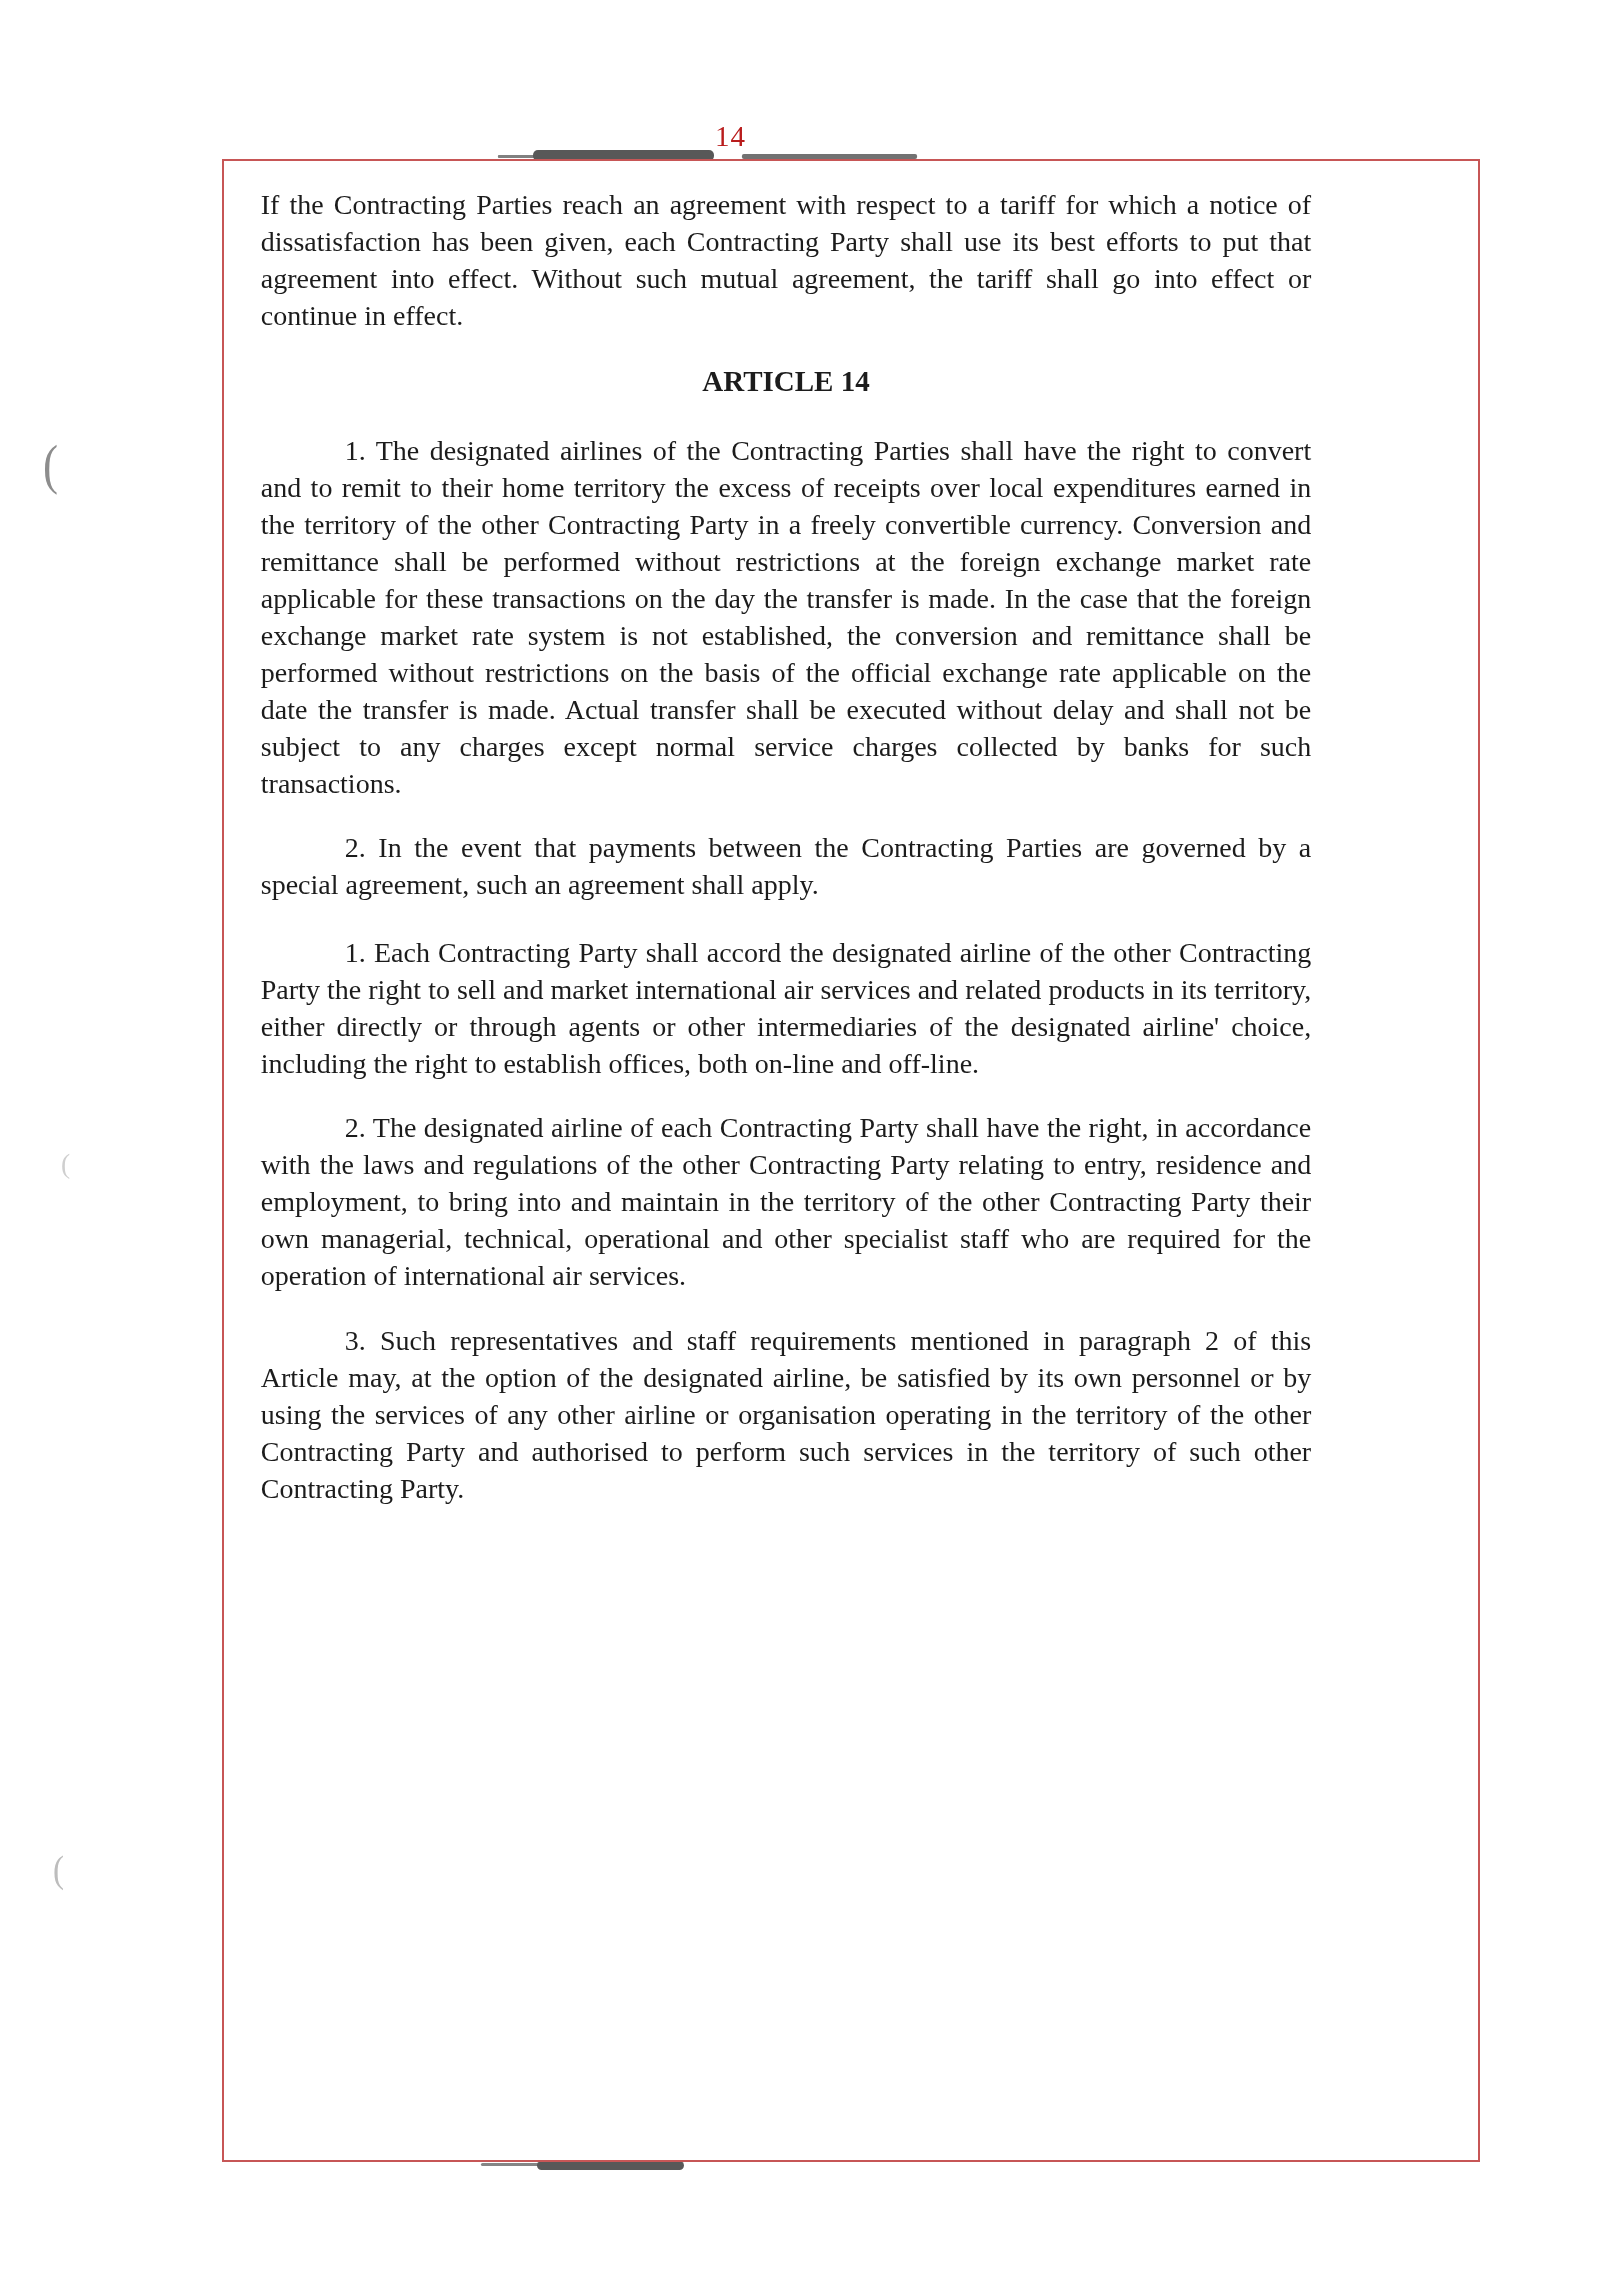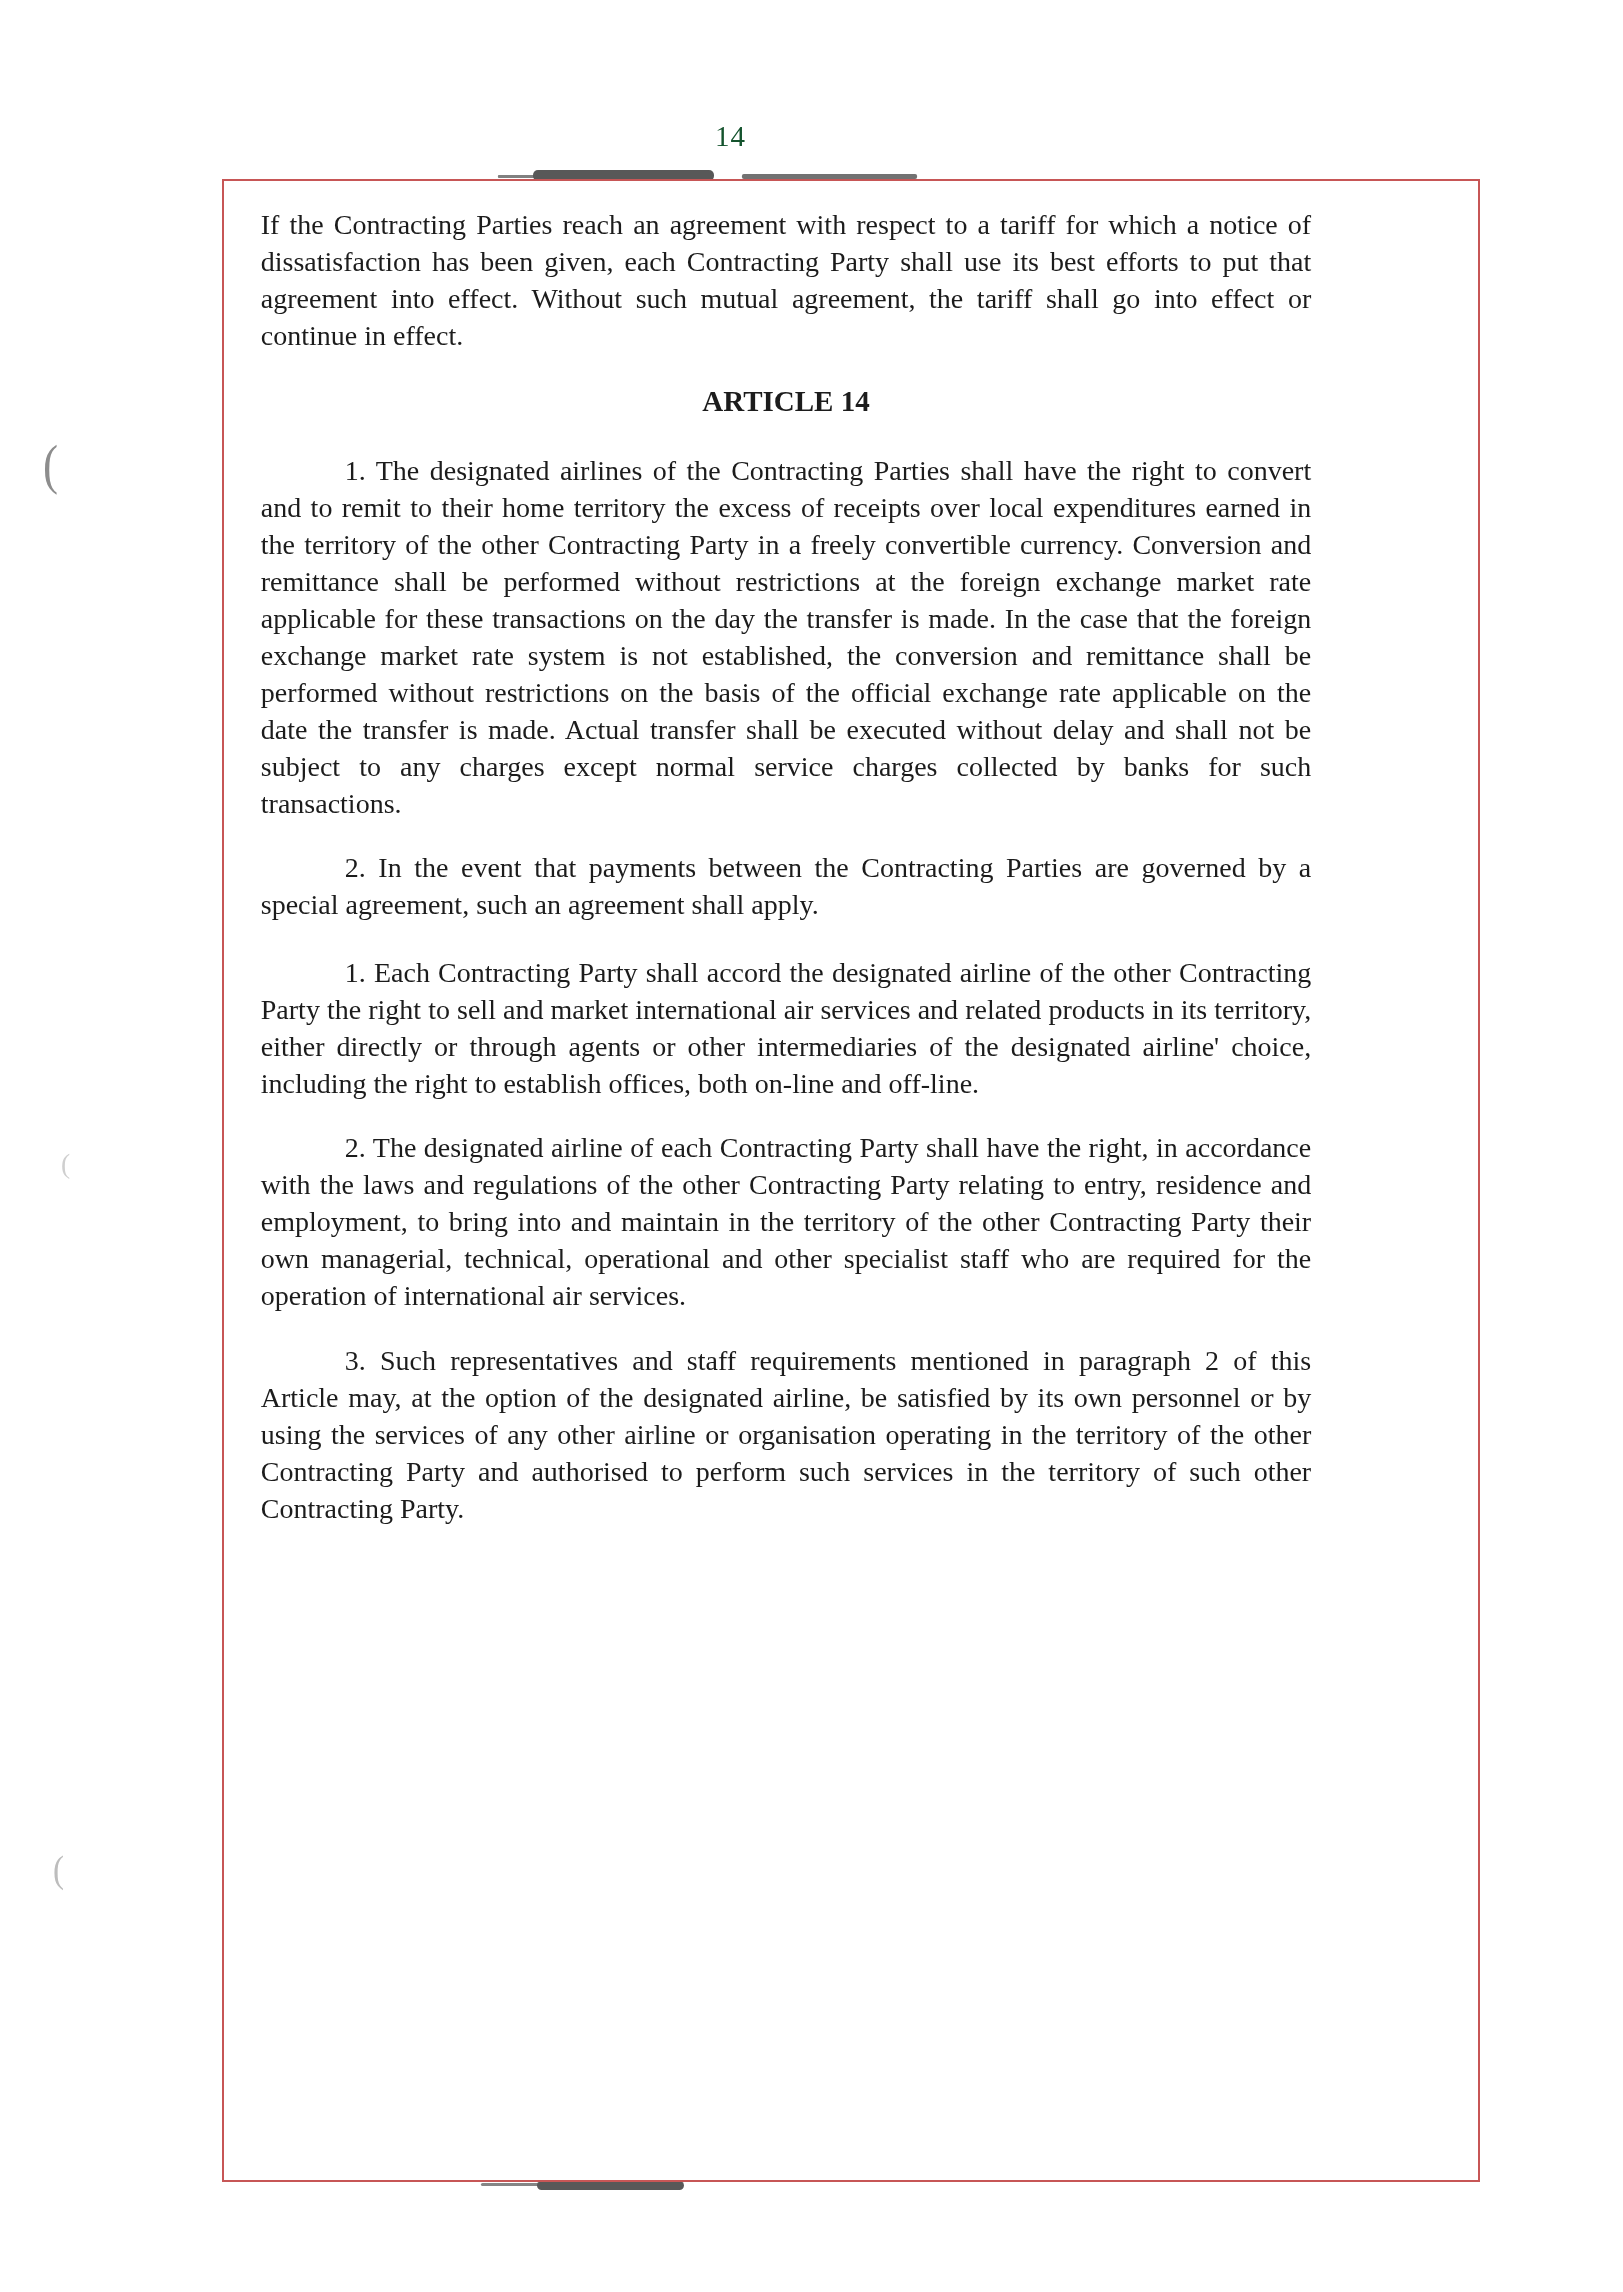--- a/index.html
+++ b/index.html
@@ -19,26 +19,26 @@
     overflow: hidden;
   }
   .page-number {
     position: absolute;
     top: 120px;
     left: 0;
     width: 1461px;
     text-align: center;
     font-size: 29px;
     letter-spacing: 1px;
-    color: #14532d;
+    color: #b91c1c;
   }
   .frame {
     position: absolute;
     left: 214px;
-    top: 171px;
+    top: 151px;
     width: 1274px;
     height: 2019px;
     border: 4.9px solid #c
 44e4e;
     border-color: #c44e4e;
   }
   .frame-inner {
     position: absolute;
     left: 7.8px;
     top: 7.8px;

